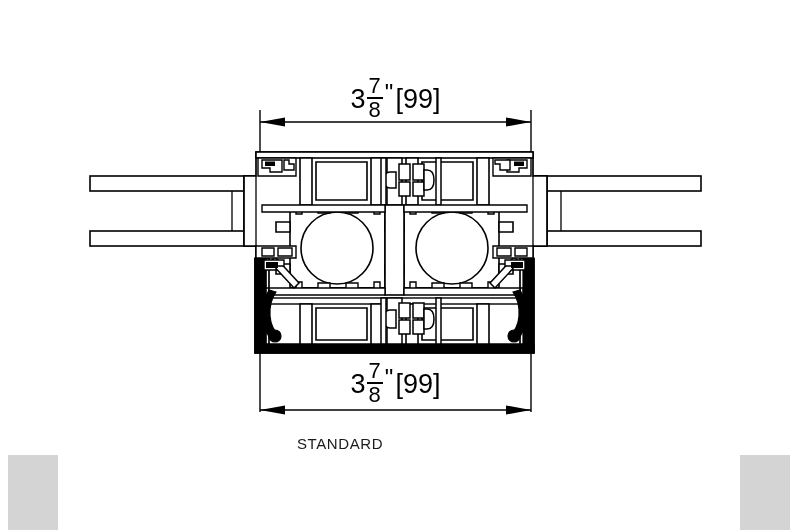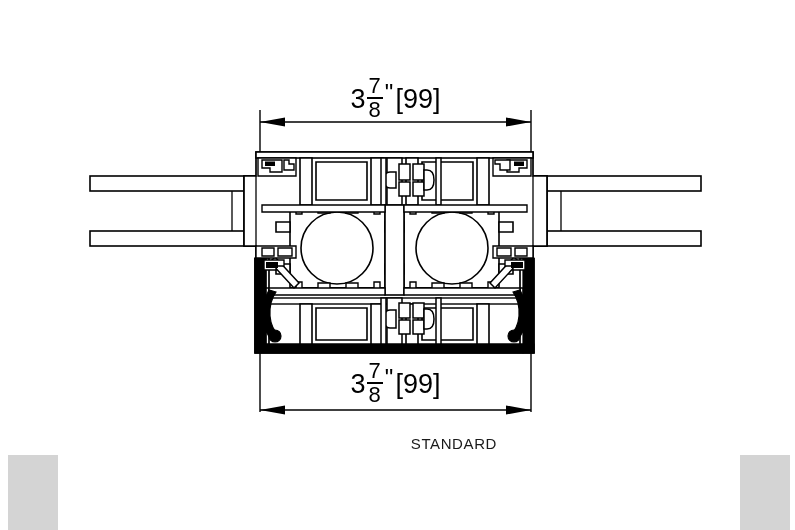--- a/index.html
+++ b/index.html
@@ -78,21 +78,21 @@
     padding: 0 2px;
   }
   .dim-inch { font-size: 24px; margin-left: 1px; position: relative; top: -6px; }
   .dim-mm { font-size: 27px; margin-left: 2px; }
 
   #caption {
     position: absolute;
     left: 297px;
     top: 435px;
     width: 200px;
-    text-align: right;
+    text-align: left;
     font-size: 15px;
     color: #1a1a1a;
     letter-spacing: 0.6px;
     font-family: "Liberation Sans", sans-serif;
   }
 </style>
 </head>
 <body>
 
 <div id="stage">

